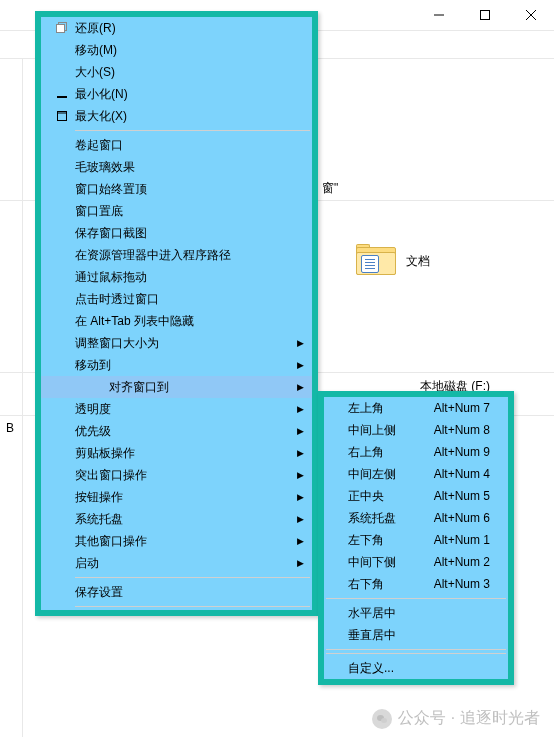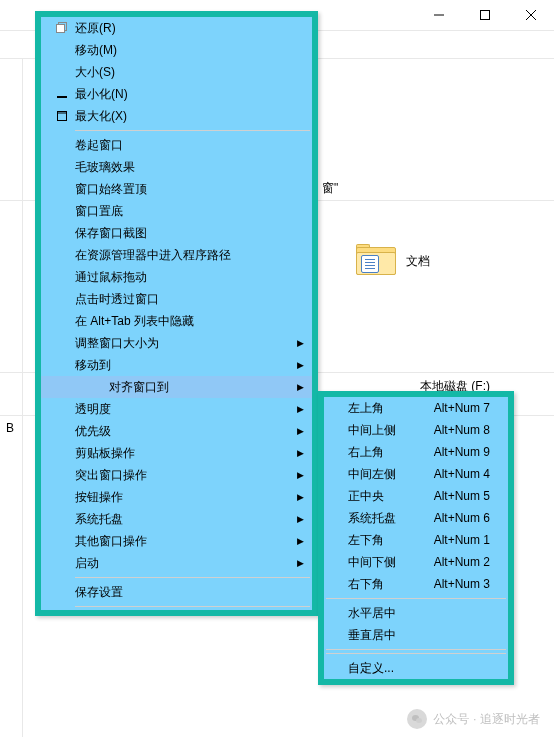--- a/index.html
+++ b/index.html
@@ -118,21 +118,21 @@
   }
   .menu-sep.full {
     margin-left: 2px;
   }
 
   .gutter svg { display:block; }
 
   .watermark-img {
     position:absolute; bottom:8px; right:14px;
     display:flex; align-items:center; gap:6px;
-    color:#bfbfbf; font-size:12px;
+    color:#bfbfbf; font-size:16px;
   }
   .wm-circle {
     width:20px; height:20px; border-radius:50%;
     background:#d9d9d9;
     display:flex;align-items:center;justify-content:center;
   }
 </style>
 </head>
 <body>
 

